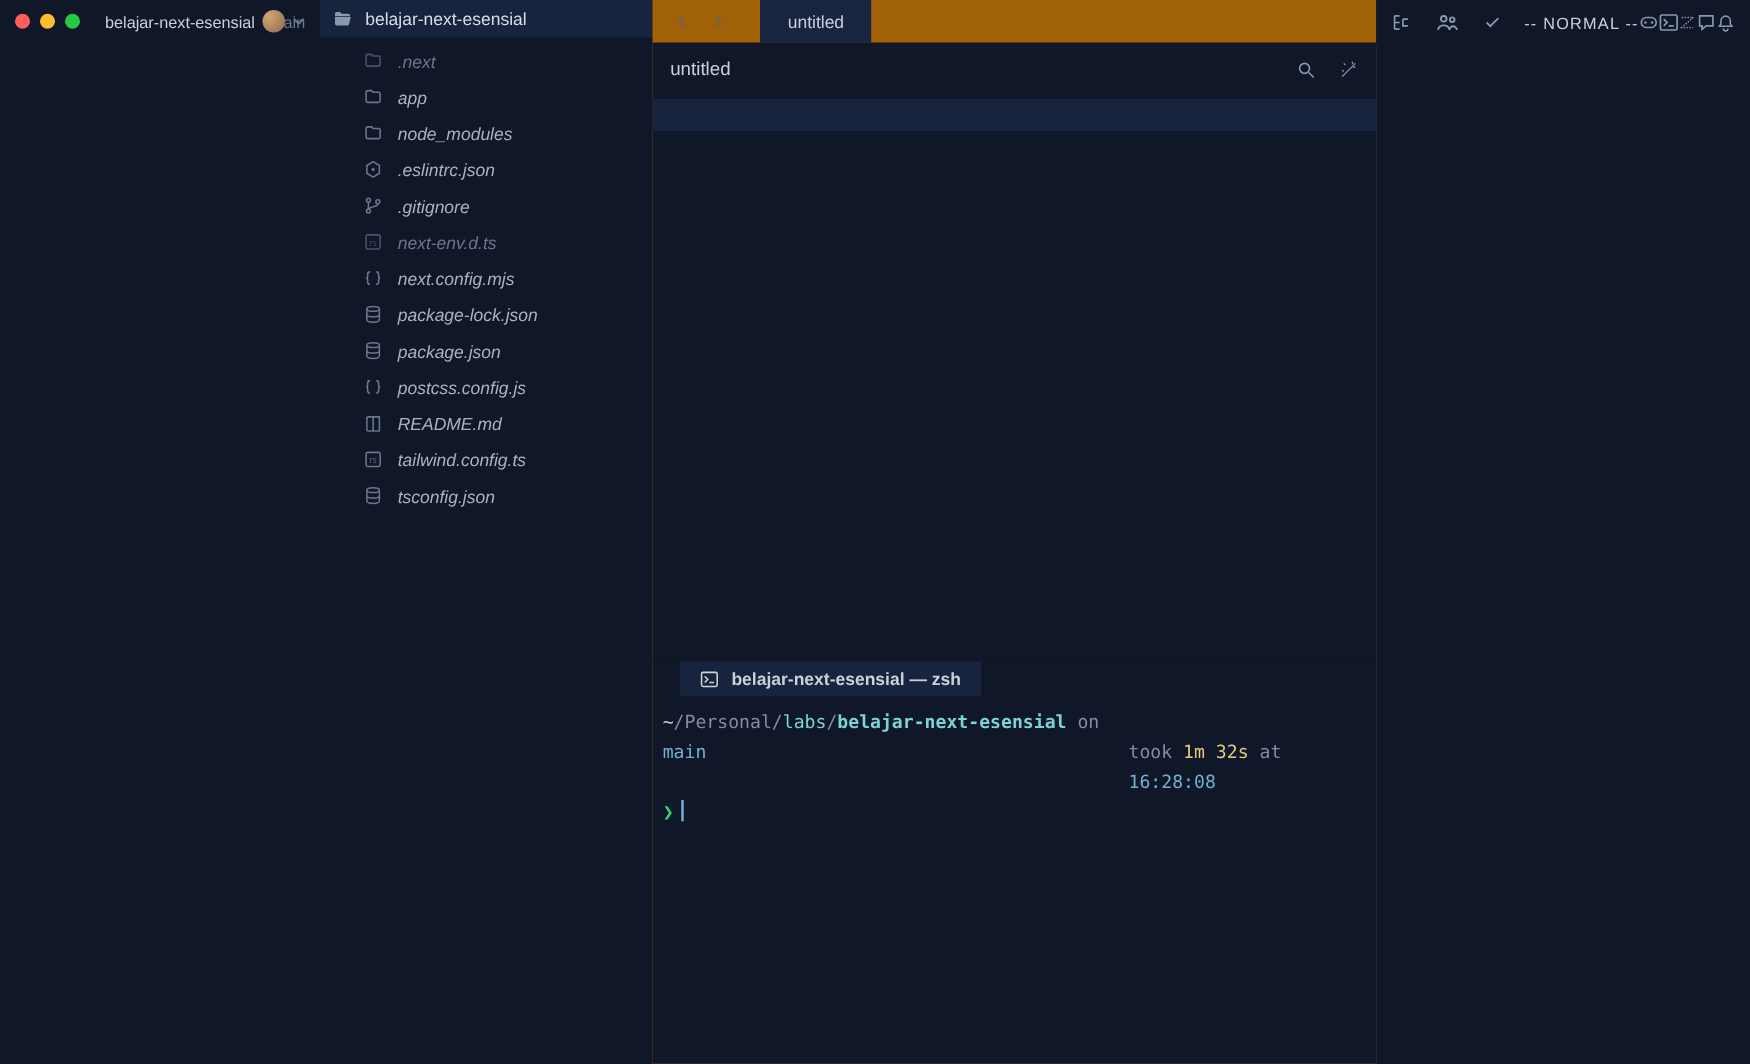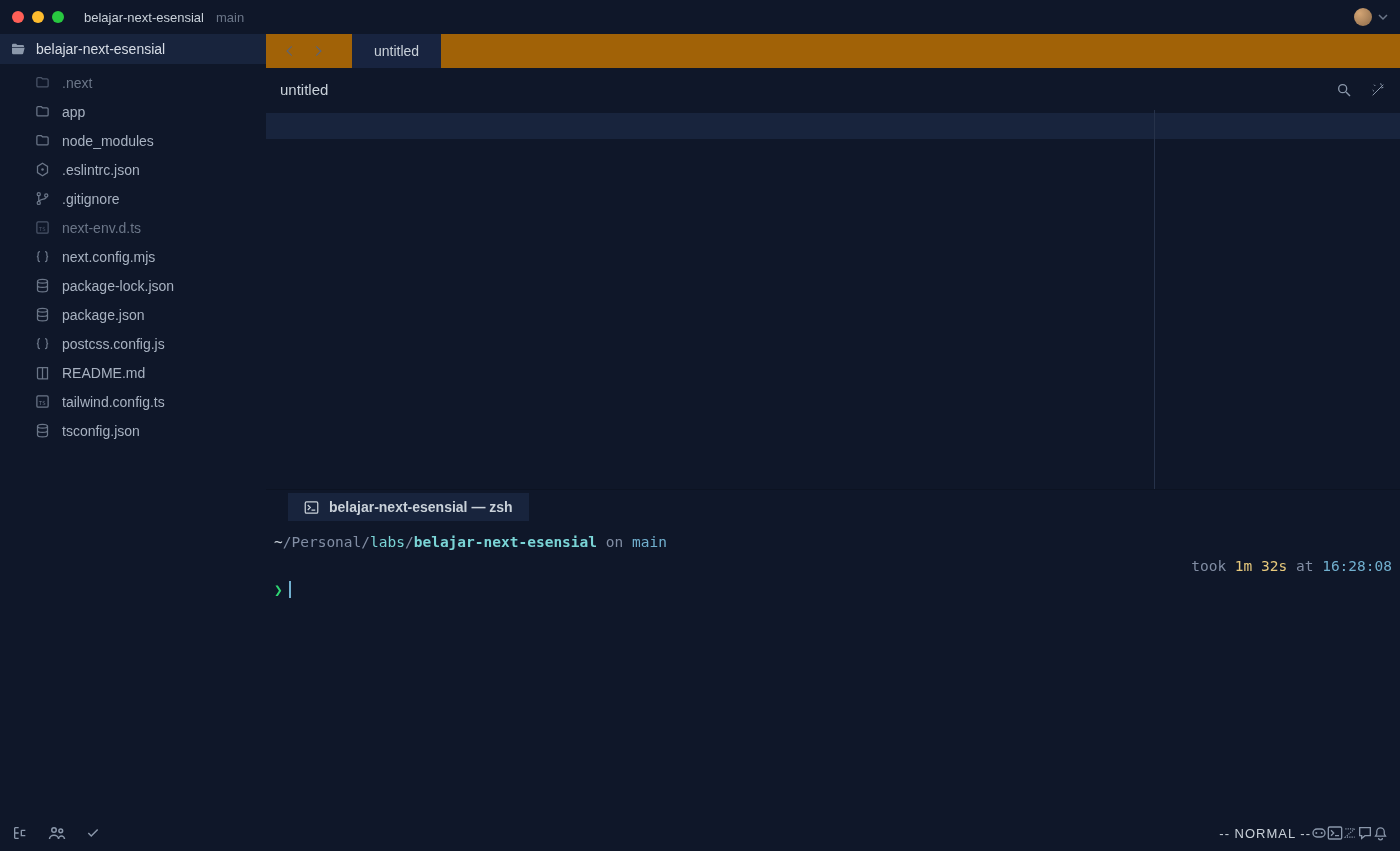--- a/index.html
+++ b/index.html
@@ -1,17 +1,17 @@
 <!DOCTYPE html>
 <html><head>
 <meta charset="utf-8">
 <style>
 * { margin: 0; padding: 0; box-sizing: border-box; }
 html, body { width: 1400px; height: 851px; overflow: hidden; font-family: -apple-system, BlinkMacSystemFont, "Segoe UI", sans-serif; background: #0f1729; color: #c9d1d9; }
-.app { display: flex; flex-direction: column; width: 100%; height: 100%; }
+.app { display: flex; flex-direction: row; width: 100%; height: 100%; }
 
 
 .titlebar { height: 34px; display: flex; align-items: center; padding: 0 12px; background: #0f1729; position: relative; }
 .traffic-lights { display: flex; gap: 8px; }
 .traffic-light { width: 12px; height: 12px; border-radius: 50%; }
 .tl-red { background: #ff5f57; }
 .tl-yellow { background: #febc2e; }
 .tl-green { background: #28c840; }
 .title-text { margin-left: 20px; font-size: 13px; color: #c9d1d9; }
 .title-branch { margin-left: 12px; font-size: 13px; color: #6b7688; }
@@ -20,21 +20,21 @@
 .chevy { color: #6b7688; font-size: 11px; }
 
 
 .body { flex: 1; display: flex; min-height: 0; }
 
 
 .sidebar { width: 266px; background: #0f1729; display: flex; flex-direction: column; }
 .sidebar-header { height: 30px; display: flex; align-items: center; padding: 0 10px; gap: 10px; background: #18243d; }
 .sidebar-header .icon { color: #8b98ab; display: flex; }
 .sidebar-header-label { font-size: 14px; color: #d7dde6; }
-.tree { padding: 4px 4px; }
+.tree { padding: 4px 4px; font-style: italic; }
 .tree-item { height: 29px; display: flex; align-items: center; padding: 0 10px 0 30px; gap: 12px; cursor: pointer; font-size: 14px; color: #a8b2c1; }
 .tree-item .icon { width: 16px; display: flex; justify-content: center; color: #6b7688; }
 .tree-item.dim { color: #6b7688; }
 .tree-item.dim .icon { color: #4a5468; }
 
 
 .main { flex: 1; display: flex; flex-direction: column; min-width: 0; background: #a16207; justify-content: flex-end; }
 
 
 .tabrow { height: 34px; display: flex; align-items: center; padding-left: 10px; }

